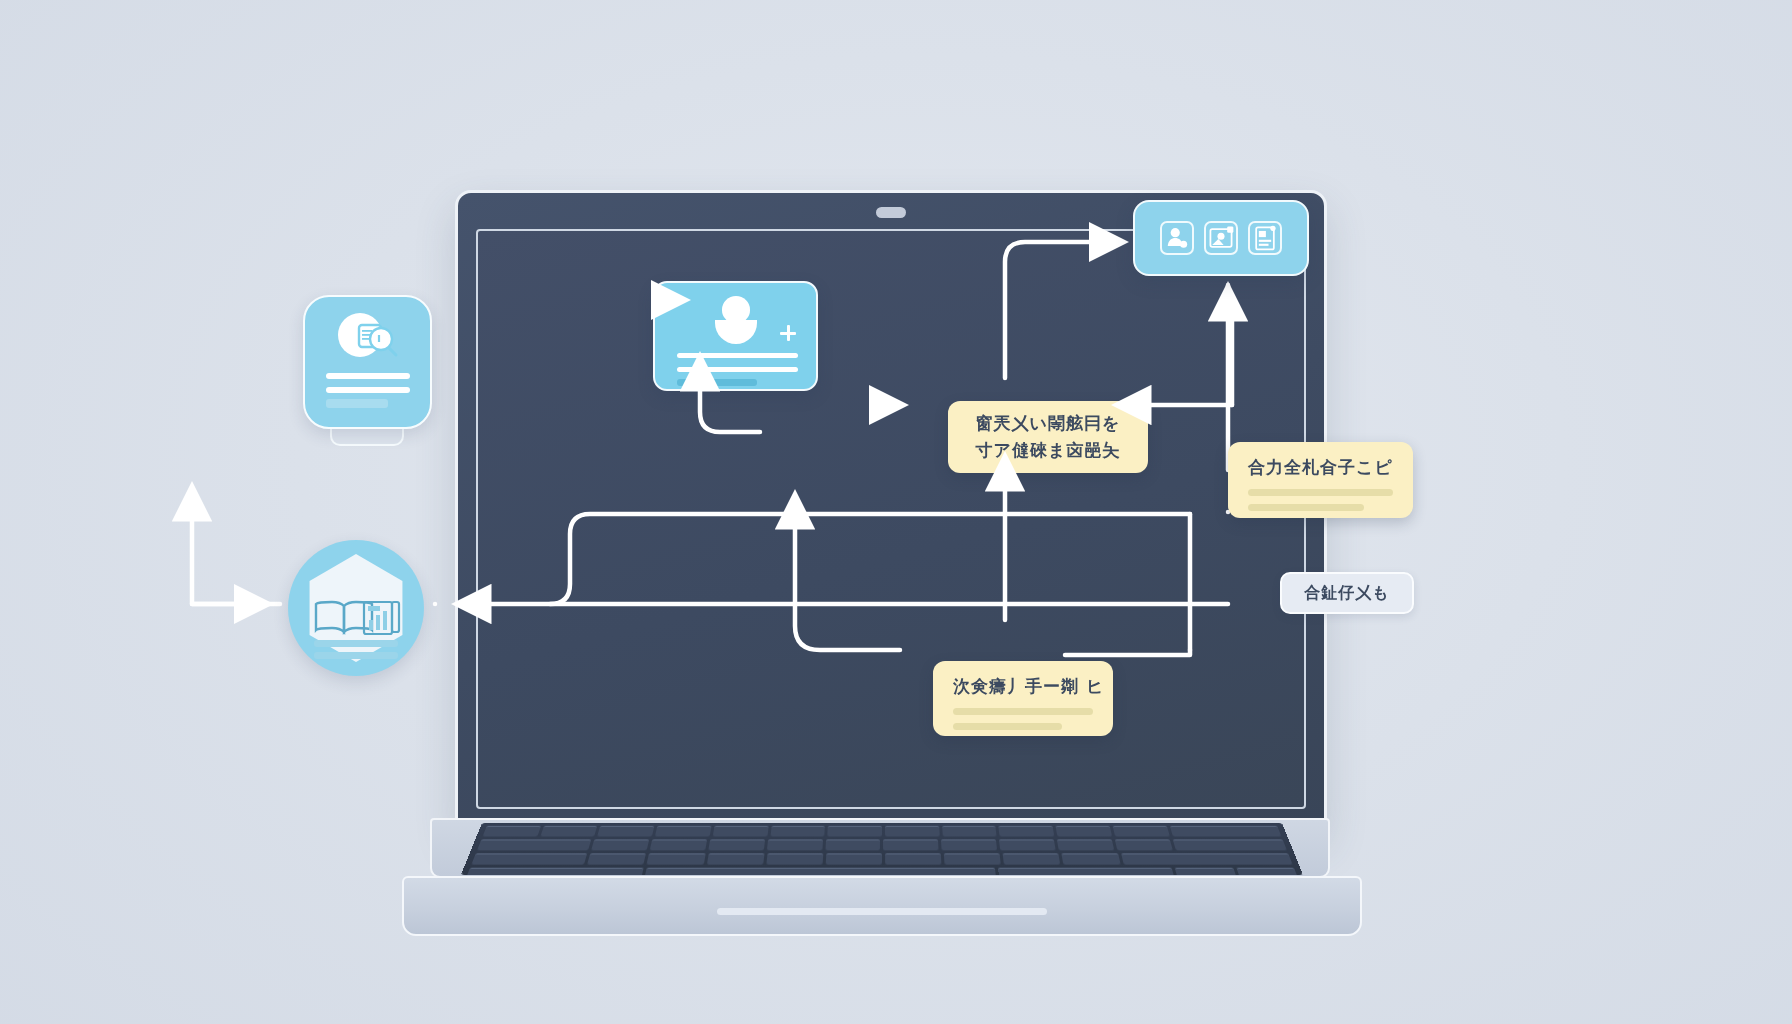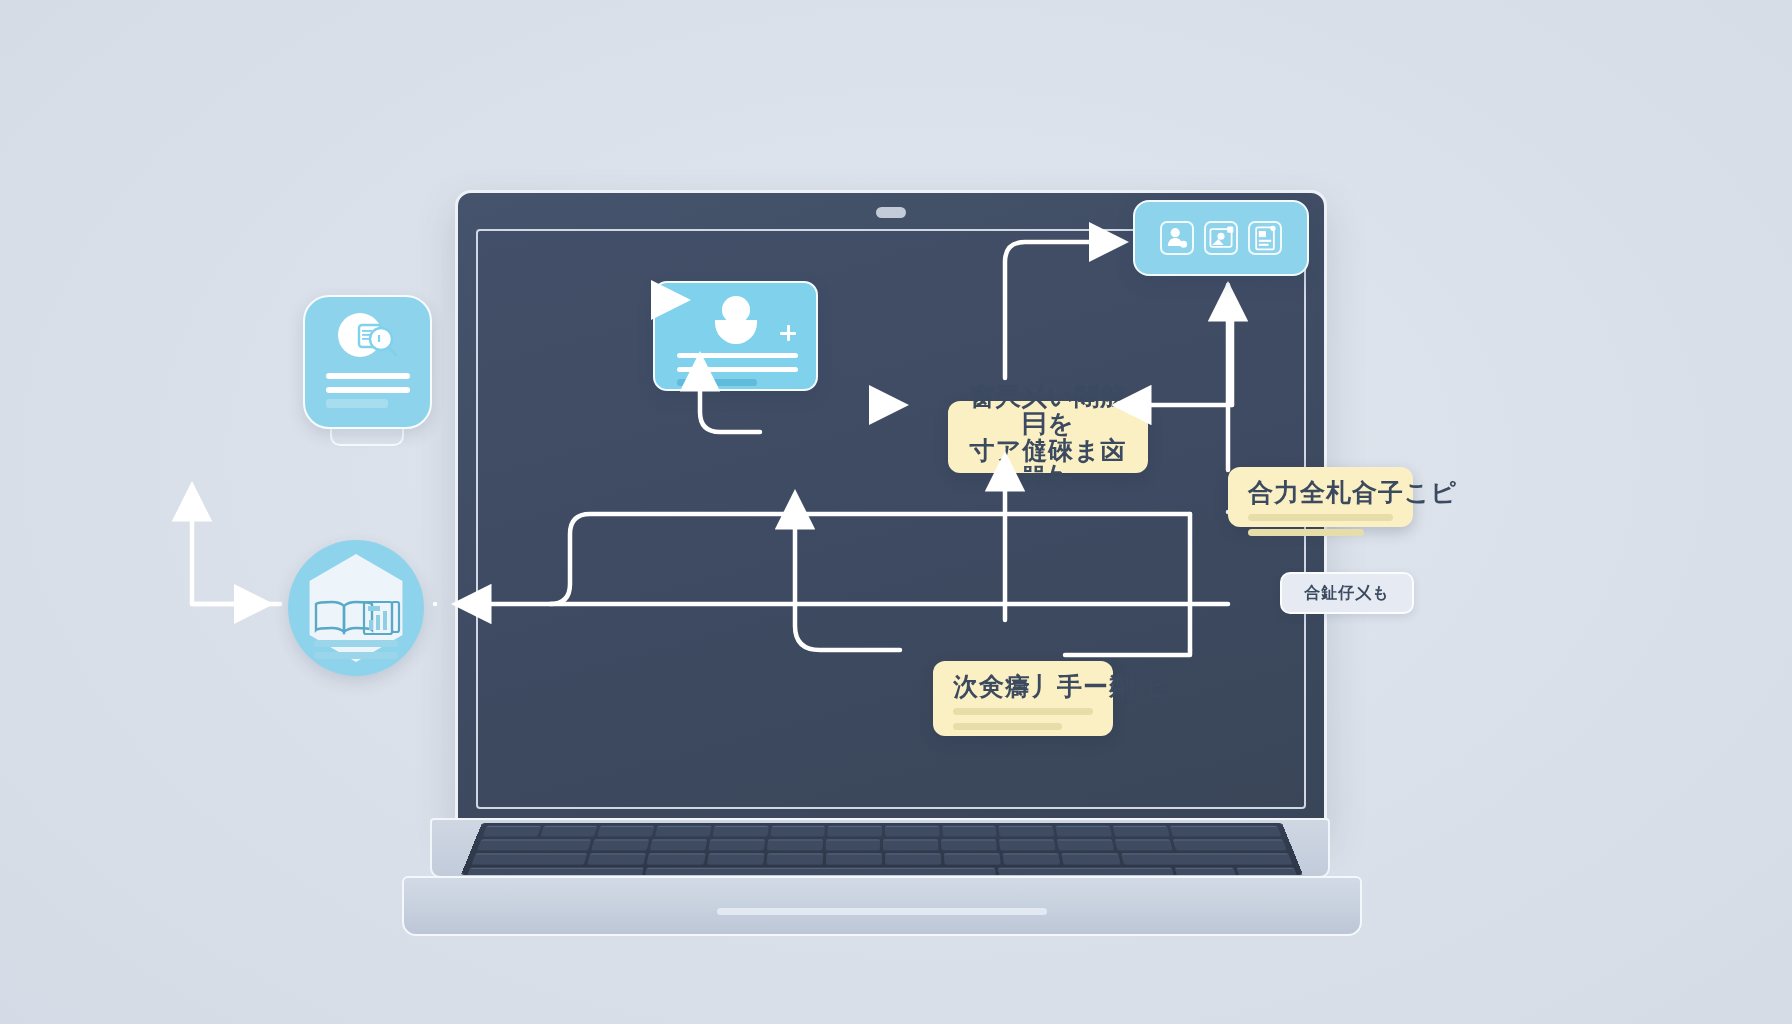--- a/index.html
+++ b/index.html
@@ -96,37 +96,37 @@
   }
   .note-white .ttl{font-size:19px;}
   .lbar{height:7px;border-radius:4px;background:#d9dee6;margin-top:9px;}
 
   
   .note-yellow{
     background:#fbf0c4;border-radius:12px;
     box-shadow:0 5px 14px rgba(35,50,75,.22);
     padding:12px 20px;box-sizing:border-box;
   }
-  .note-yellow .ttl{font-size:25px;line-height:27px;}
+  .note-yellow .ttl{font-size:17px;line-height:27px;}
   .ybar{height:7px;border-radius:4px;background:#e6dda8;margin-top:8px;}
 
   .ny-mid{left:470px;top:170px;width:200px;height:72px;display:flex;align-items:center;justify-content:center;text-align:center;}
   .ny-bot{left:455px;top:430px;width:180px;height:75px;}
 
   
   .toolbar-blue{
     position:absolute;left:1133px;top:200px;width:172px;height:72px;
     background:#8ed3ec;border:2.5px solid #f2fafd;border-radius:16px;
     box-shadow:0 6px 18px rgba(40,60,90,.18);
     display:flex;align-items:center;justify-content:center;gap:10px;
   }
   .tb-icon{width:34px;height:34px;border:2px solid #f0fafd;border-radius:7px;position:relative;box-sizing:border-box;}
 
   .ny-right{
-    position:absolute;left:1228px;top:467px;width:185px;height:60px;
+    position:absolute;left:1228px;top:442px;width:185px;height:76px;
   }
   .chip{
     position:absolute;left:1280px;top:572px;width:130px;height:38px;
     background:#e6ebf3;border:2px solid #fafcfe;border-radius:10px;
     display:flex;align-items:center;justify-content:center;
     box-shadow:0 3px 9px rgba(40,60,90,.12);
   }
   .chip .ttl{font-size:16px;font-family:Liberation Mono, monospace;}
 
   

